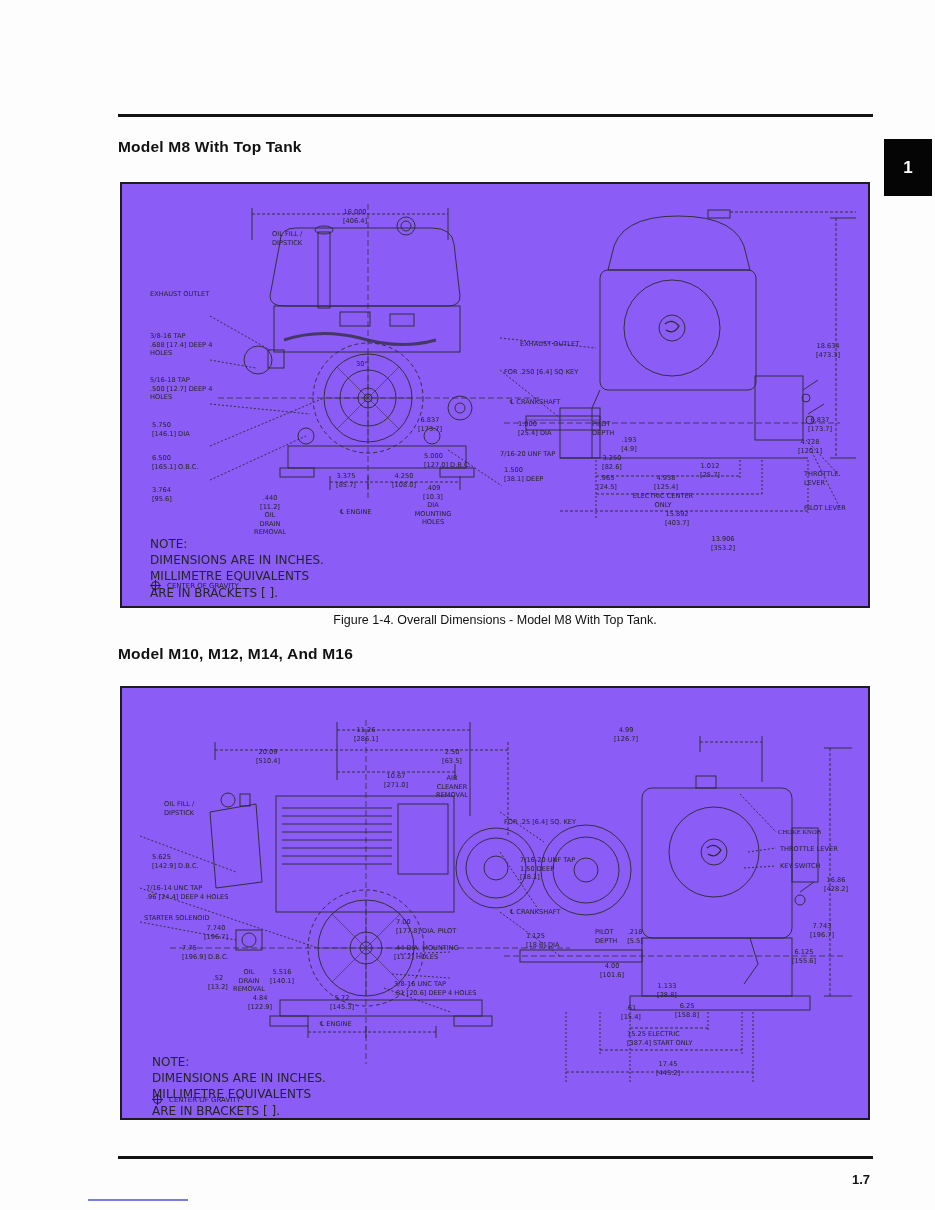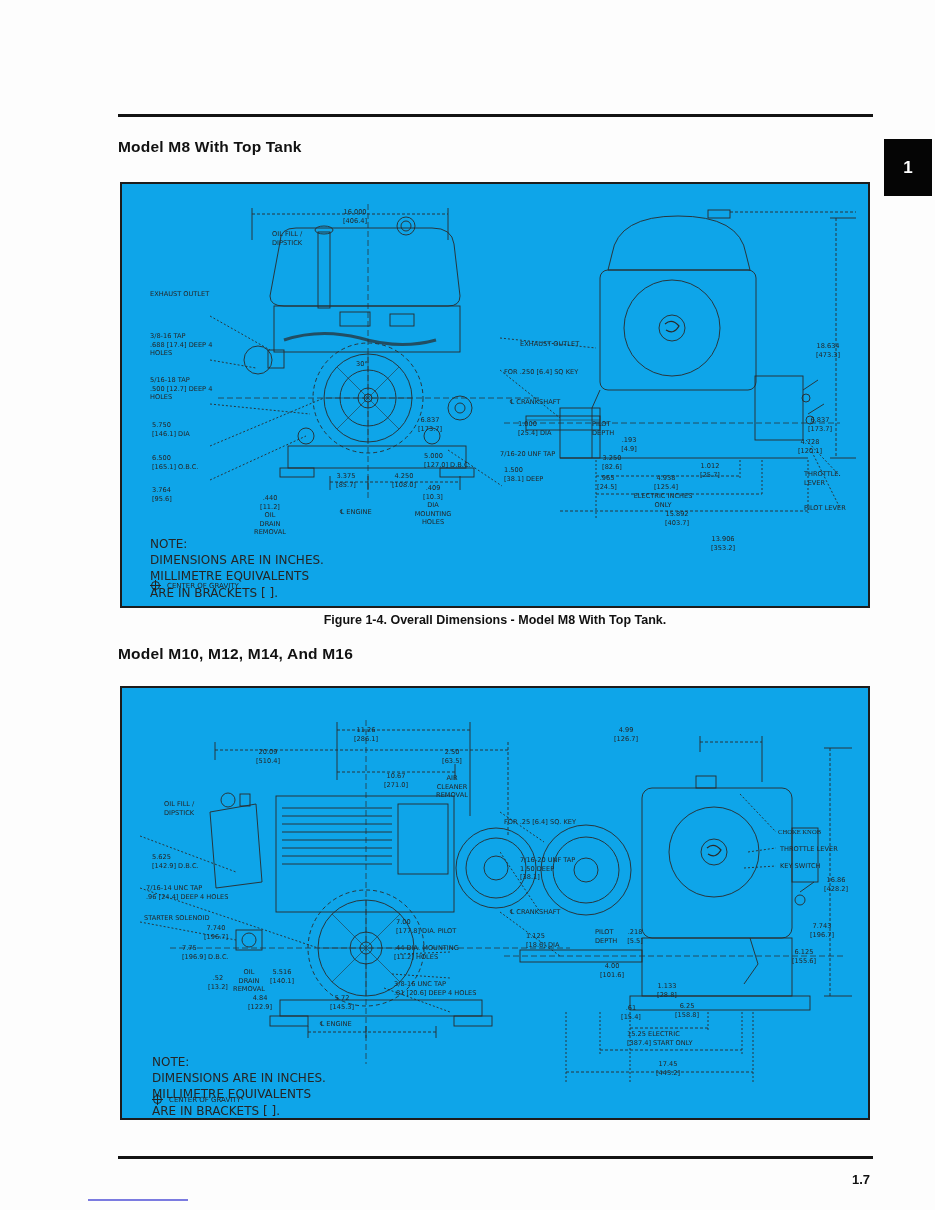--- a/index.html
+++ b/index.html
@@ -2,22 +2,22 @@
 <html><head>
 <meta charset="utf-8">
 <style>
   html,body{margin:0;padding:0;background:#e8e8e8;}
   .page{position:relative;width:935px;height:1210px;background:#fdfdfd;overflow:hidden;
         font-family:"Liberation Sans",sans-serif;color:#151515;}
   .rule{position:absolute;background:#131313;}
   .h1{position:absolute;font-weight:bold;font-size:15.5px;letter-spacing:.2px;color:#111;}
   .tab{position:absolute;background:#050505;color:#fff;font-weight:bold;font-size:17px;
        display:flex;align-items:center;justify-content:center;}
-  .figbox{position:absolute;border:2px solid #1c1c1c;background:#0ea5e9;}
-  .cap{position:absolute;font-weight:bold;font-size:12.5px;text-align:center;color:#111;}
+  .figbox{position:absolute;border:2px solid #1c1c1c;background:#8b5cf6;}
+  .cap{position:absolute;font-weight:normal;font-size:12.5px;text-align:center;color:#111;}
   .pg{position:absolute;font-weight:bold;font-size:13px;color:#111;}
   .lbl{position:absolute;font-family:"DejaVu Sans",sans-serif;font-size:6.6px;line-height:1.3;
        color:#252525;white-space:pre-line;}
   .c{text-align:center;}
   .note{font-size:12px;line-height:1.35;}
   .cgrow{position:absolute;display:flex;align-items:center;gap:6px;font-family:"DejaVu Sans",sans-serif;
          font-size:7px;color:#252525;}
   svg.draw{position:absolute;}
   .blueline{position:absolute;background:#7b7be0;height:2px;}
 </style>
@@ -163,21 +163,21 @@
     <div class="lbl c" style="left:492px;top:252px;width:30px;">.193
 [4.9]</div>
     <div class="lbl c" style="left:472px;top:270px;width:36px;">3.250
 [82.6]</div>
     <div class="lbl c" style="left:468px;top:290px;width:34px;">.965
 [24.5]</div>
     <div class="lbl c" style="left:524px;top:290px;width:40px;">4.938
 [125.4]</div>
     <div class="lbl c" style="left:570px;top:278px;width:36px;">1.012
 [25.7]</div>
-    <div class="lbl c" style="left:496px;top:308px;width:90px;">ELECTRIC INCHES
+    <div class="lbl c" style="left:496px;top:308px;width:90px;">ELECTRIC CENTER
 ONLY</div>
     <div class="lbl c" style="left:578px;top:308px;width:46px;margin-top:43px;">13.906
 [353.2]</div>
     <div class="lbl c" style="left:532px;top:326px;width:46px;">15.892
 [403.7]</div>
     <div class="lbl c" style="left:678px;top:232px;width:40px;">6.837
 [173.7]</div>
     <div class="lbl c" style="left:668px;top:254px;width:40px;">4.728
 [120.1]</div>
     <div class="lbl" style="left:682px;top:286px;">THROTTLE

